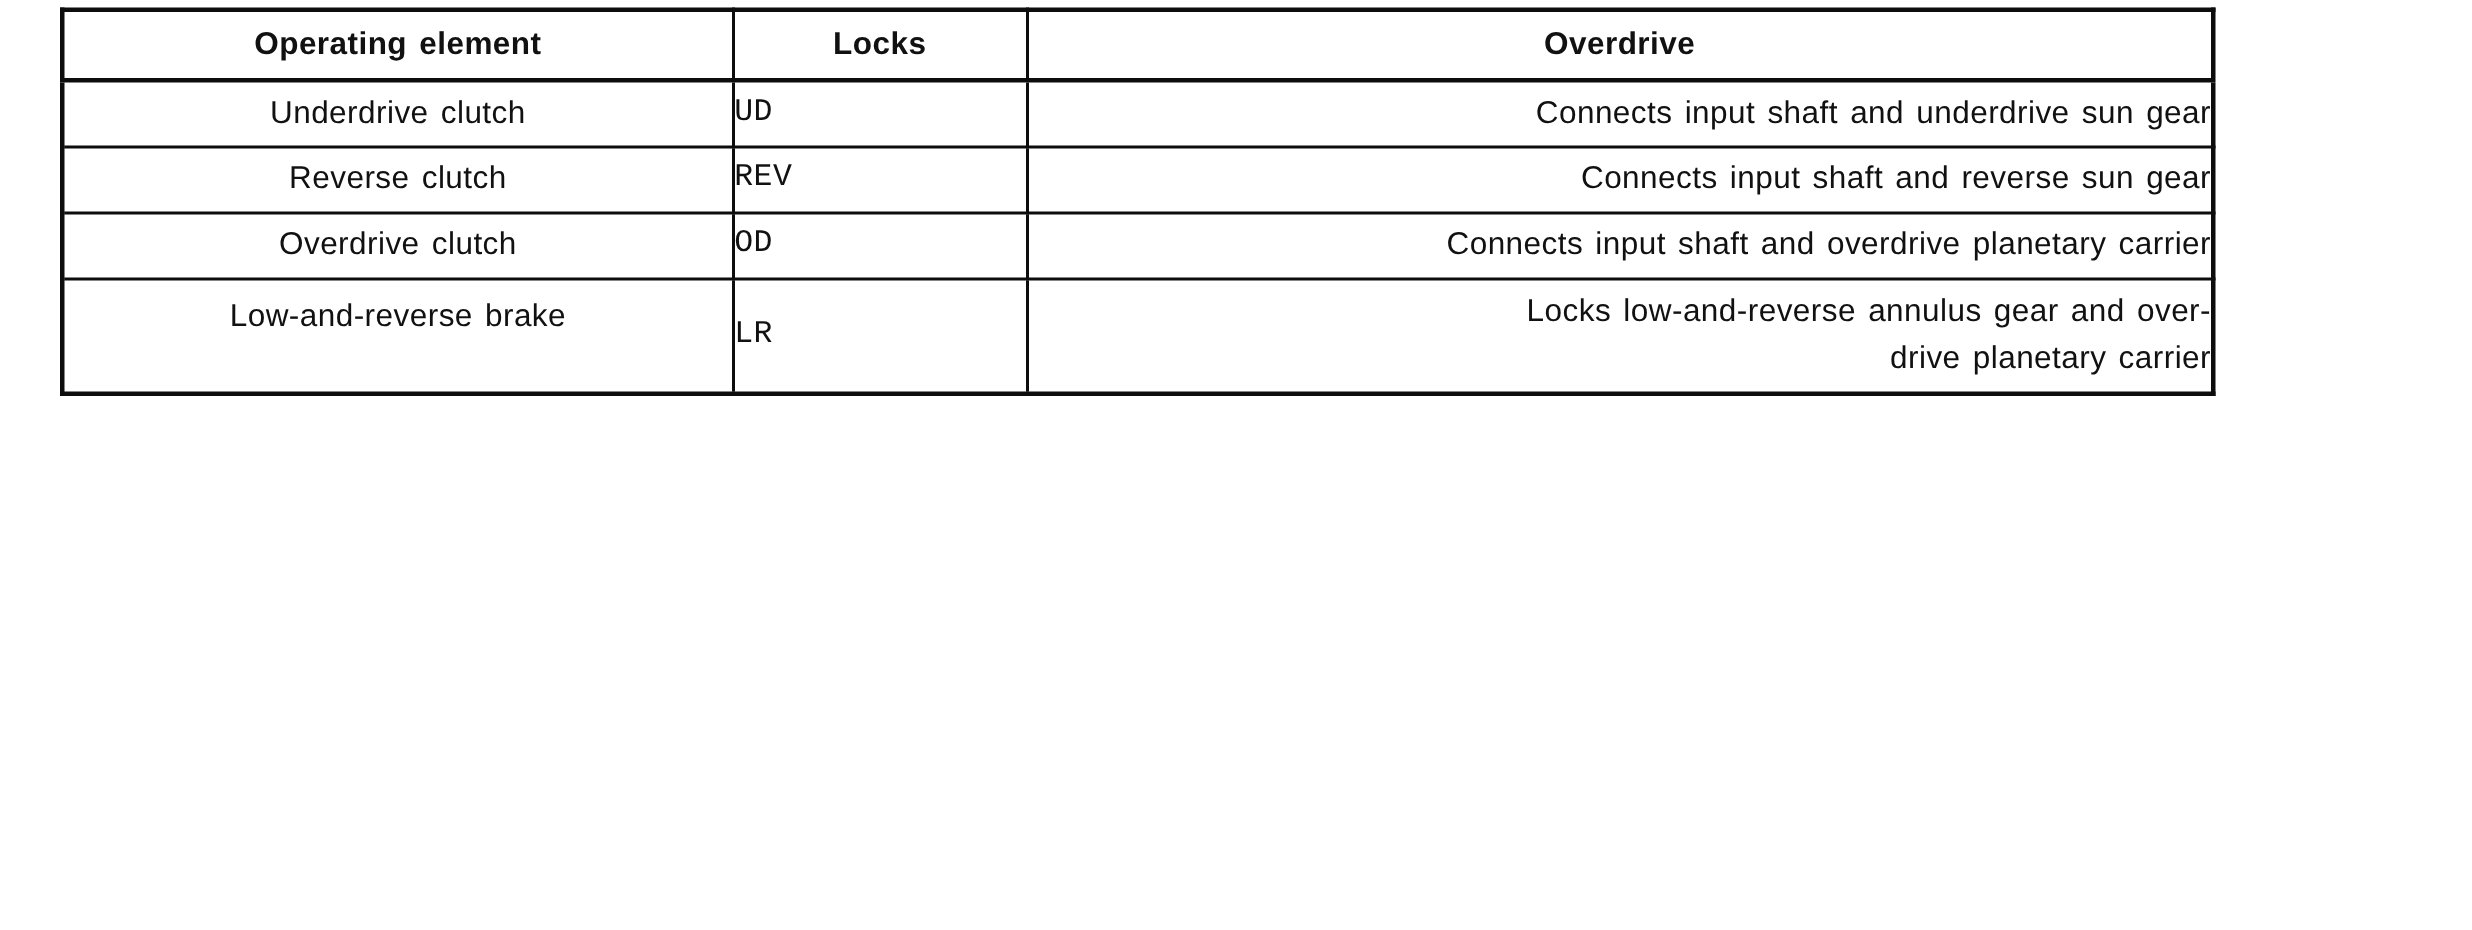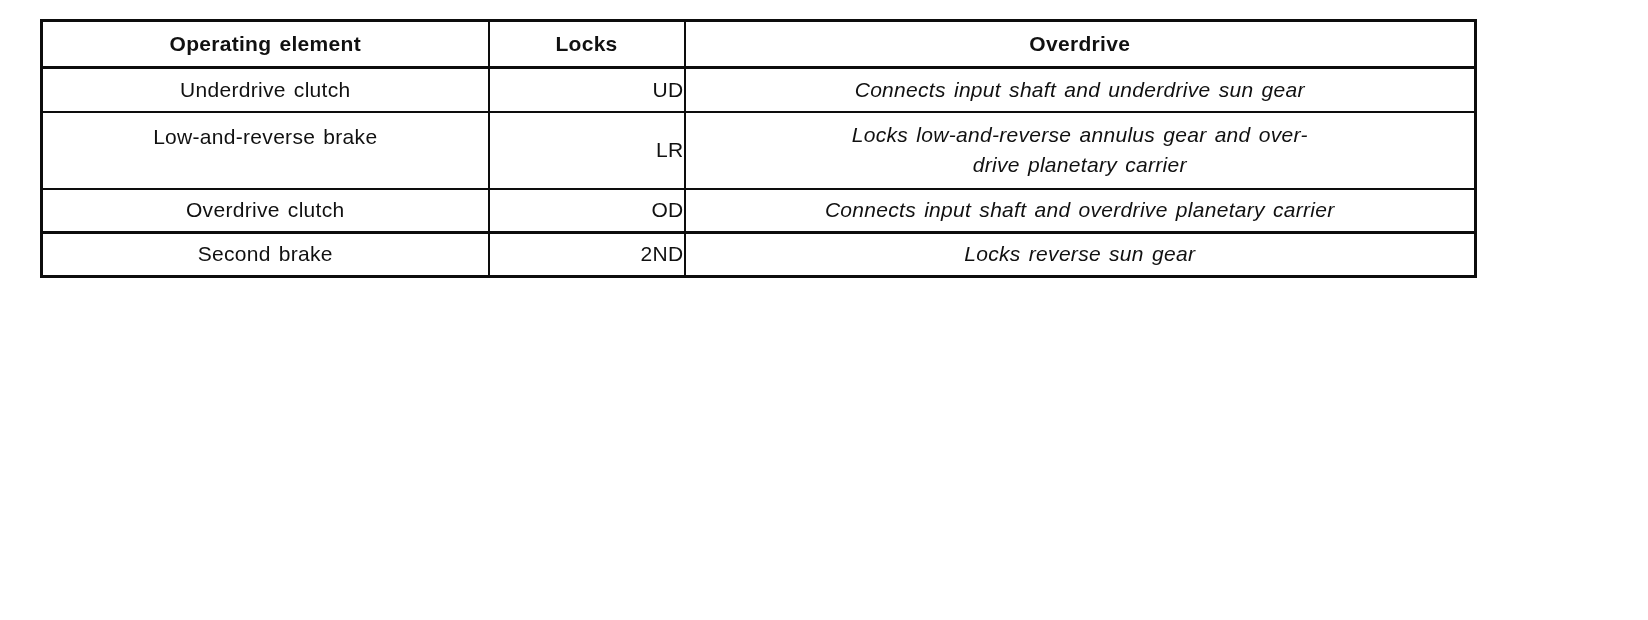--- a/index.html
+++ b/index.html
@@ -14,21 +14,21 @@
   }
   .page {
     position: relative;
     width: 1648px;
     height: 620px;
     background: #ffffff;
   }
   table.spec-table {
     position: absolute;
     left: 40px;
-    top: 19px;
+    top: 5px;
     width: 1434px;
     border-collapse: collapse;
     table-layout: fixed;
     background: #ffffff;
   }
   table.spec-table col.c1 { width: 447px; }
   table.spec-table col.c2 { width: 196px; }
   table.spec-table col.c3 { width: 791px; }
 
   table.spec-table th,
@@ -51,28 +51,28 @@
     font-weight: bold;
     text-align: center;
     height: 44px;
   }
   td.cell-element {
     text-align: center;
     padding-left: 13px;
     padding-right: 8px;
   }
   td.cell-code {
-    text-align: right;
+    text-align: left;
+    font-family: Liberation Mono, monospace;
   }
   td.cell-function {
-    text-align: center;
+    text-align: right;
     padding-left: 17px;
     padding-right: 10px;
     white-space: pre-line;
-    font-style: italic;
   }
   tr.body-row { height: 44px; }
   tr.tall-row { height: 77px; }
 </style>
 </head>
 <body>
 
 <div class="page">
 
   <table class="spec-table">
@@ -87,35 +87,35 @@
         <th>Locks</th>
         <th>Overdrive</th>
       </tr>
 
       <tr class="body-row">
         <td class="cell-element">Underdrive clutch</td>
         <td class="cell-code">UD</td>
         <td class="cell-function">Connects input shaft and underdrive sun gear</td>
       </tr>
 
+      <tr class="body-row">
+        <td class="cell-element">Reverse clutch</td>
+        <td class="cell-code">REV</td>
+        <td class="cell-function">Connects input shaft and reverse sun gear</td>
+      </tr>
+
+      <tr class="body-row">
+        <td class="cell-element">Overdrive clutch</td>
+        <td class="cell-code">OD</td>
+        <td class="cell-function">Connects input shaft and overdrive planetary carrier</td>
+      </tr>
 
       <tr class="body-row tall-row">
         <td class="cell-element" style="vertical-align: top; padding-top: 9px;">Low-and-reverse brake</td>
         <td class="cell-code">LR</td>
         <td class="cell-function">Locks low-and-reverse annulus gear and over-
 drive planetary carrier</td>
       </tr>
 
-      <tr class="body-row">
-        <td class="cell-element">Overdrive clutch</td>
-        <td class="cell-code">OD</td>
-        <td class="cell-function">Connects input shaft and overdrive planetary carrier</td>
-      </tr>
-
-      <tr class="body-row last-row">
-        <td class="cell-element">Second brake</td>
-        <td class="cell-code">2ND</td>
-        <td class="cell-function">Locks reverse sun gear</td>
-      </tr>
     </tbody>
   </table>
 
 </div>
 
 </body></html>

